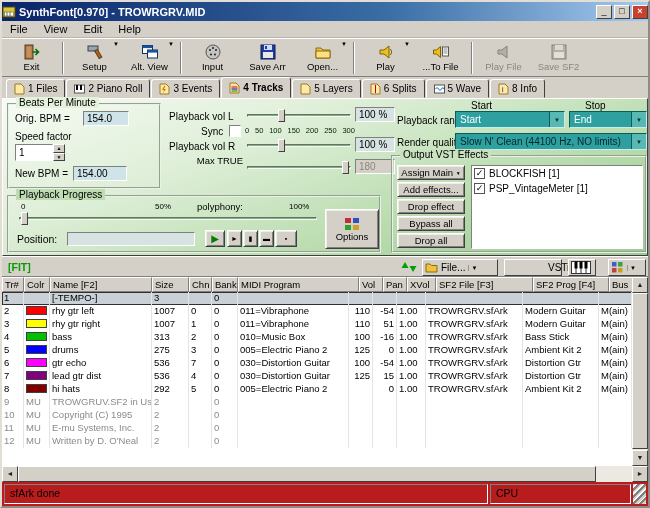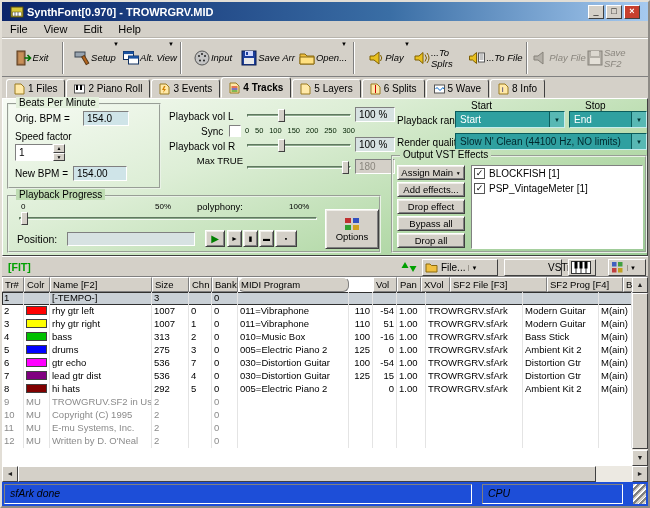--- a/index.html
+++ b/index.html
@@ -2,41 +2,41 @@
 <html><head>
 <meta charset="utf-8">
 <style>
   * { margin:0; padding:0; box-sizing:border-box; }
   html,body { background:#9a9a9a; }
   body { font-family:"Liberation Sans", sans-serif; }
   #window { position:relative; width:650px; height:508px; background:#d4d0c8;
             border:2px outset #e2ded6; overflow:hidden; }
 
   
-  .titlebar { height:19px; display:flex; align-items:center; padding:0 8px;
+  .titlebar { height:19px; display:flex; align-items:center; padding:0 0;
     background:linear-gradient(to right,#0a246a,#3a6ea5 60%,#a6caf0); }
   .title-icon { width:14px; height:14px; margin-right:3px; flex:0 0 auto; }
   .title-text { color:#fff; font-weight:bold; font-size:11px; flex:1;
     white-space:nowrap; overflow:hidden; }
   .wbtns { display:flex; gap:2px; }
   .wbtn { width:16px; height:14px; background:#d4d0c8; border:1px solid;
     border-color:#fff #404040 #404040 #fff; font-size:9px; line-height:11px;
     text-align:center; color:#000; }
   .wbtn.close { background:#c8402e; color:#fff; font-weight:bold; }
 
   
   .menubar { height:17px; display:flex; align-items:center; background:#d4d0c8;
     border-bottom:1px solid #b8b4ac; }
   .menu-item { padding:1px 8px; font-size:11px; }
 
   
   .toolbar { height:39px; display:flex; align-items:center; padding:1px 2px;
     border-top:1px solid #fff; border-bottom:1px solid #808080; background:#d4d0c8; }
-  .tbtn { position:relative; width:55px; height:36px; display:flex; flex-direction:row;
-    align-items:center; justify-content:center; font-size:9.5px; color:#000;font-style:italic; }
+  .tbtn { position:relative; width:55px; height:36px; display:flex; flex-direction:column;
+    align-items:center; justify-content:center; font-size:9.5px; color:#000; }
   .tbtn .ticon { height:18px; display:flex; align-items:center; }
   .tbtn.disabled { color:#8a867e; }
   .tbtn .dd { position:absolute; top:1px; right:3px; font-size:6px; color:#000; }
   .tsep { width:2px; height:32px; border-left:1px solid #808080; border-right:1px solid #fff; margin:0 3px; }
 
   
   .tabbar { height:21px; display:flex; align-items:flex-end; padding-left:4px; background:#d4d0c8; }
   .tab { height:19px; display:flex; align-items:center; gap:3px; padding:0 7px;
     font-size:10px; background:#d4d0c8; border:1px solid; border-color:#fff #404040 #d4d0c8 #fff;
     border-radius:3px 3px 0 0; margin-right:1px; white-space:nowrap; }
@@ -120,21 +120,21 @@
 
   
   .vscroll { position:absolute; top:0; right:0; width:16px; height:189px; background:#ece9e2; }
   .hscroll { position:relative; height:16px; background:#ece9e2; }
   .sbbtn { position:absolute; width:16px; height:16px; background:#d4d0c8; border:1px solid;
     border-color:#fff #404040 #404040 #fff; font-size:7px; line-height:14px; text-align:center; color:#222; }
   .sbthumb { position:absolute; background:#d4d0c8; border:1px solid;
     border-color:#fff #404040 #404040 #fff; }
 
   
-  .statusbar { height:24px; display:flex; gap:10px; align-items:stretch; padding:2px; background:#1d4ed8;font-style:italic; }
+  .statusbar { height:24px; display:flex; gap:2px; align-items:stretch; padding:2px; background:#b91c1c; }
   .spanel { border:1px solid; border-color:#808080 #fff #fff #808080;
     font-size:10.5px; padding:2px 5px; white-space:nowrap; overflow:hidden; }
   .sp-left { flex:1; }
   .sp-cpu { width:141px; }
   .grip { width:13px; background:
     repeating-linear-gradient(135deg, #d4d0c8 0 2px, #fff 2px 3px, #808080 3px 5px); }
 </style>
 </head>
 <body>
 
@@ -238,29 +238,20 @@
         <svg width="18" height="18" viewBox="0 0 18 18">
             <path d="M3 7 h4 l5 -4 v12 l-5 -4 H3 z" fill="#e8c020" stroke="#806000"></path>
             <path d="M13.5 6 q2.5 3 0 6" stroke="#806000" fill="none"></path>
           </svg>
       </span>
       <span>Play</span>
     </div>
     <div class="tbtn">
       <span class="ticon">
         <svg width="18" height="18" viewBox="0 0 18 18">
-            <path d="M2 7 h4 l4 -3.5 v11 l-4 -3.5 H2 z" fill="#e8c020" stroke="#806000"></path>
-            <path d="M12 5.5 q3 3.5 0 7 M14 4 q4 5 0 10" stroke="#806000" fill="none"></path>
-          </svg>
-      </span>
-      <span>...To Splrs</span>
-    </div>
-    <div class="tbtn">
-      <span class="ticon">
-        <svg width="18" height="18" viewBox="0 0 18 18">
             <path d="M1.5 7 h3 l4 -3.5 v11 l-4 -3.5 h-3 z" fill="#e8c020" stroke="#806000"></path>
             <rect x="10.5" y="4" width="6" height="9" fill="#fff" stroke="#555"></rect>
             <line x1="11.5" y1="6" x2="15.5" y2="6" stroke="#888"></line>
             <line x1="11.5" y1="8" x2="15.5" y2="8" stroke="#888"></line>
             <line x1="11.5" y1="10" x2="15.5" y2="10" stroke="#888"></line>
           </svg>
       </span>
       <span>...To File</span>
     </div>
     <div class="tsep"></div>
@@ -508,22 +499,22 @@
   </div>
 
   <div class="gridwrap">
     <div class="ghead">
         <div class="hcell" style="width: 22px;">Tr#</div>
         <div class="hcell" style="width: 26px;">Colr</div>
         <div class="hcell" style="width: 102px;">Name [F2]</div>
         <div class="hcell" style="width: 37px;">Size</div>
         <div class="hcell" style="width: 23px;">Chn</div>
         <div class="hcell" style="width: 26px;">Bank</div>
-        <div class="hcell" style="width: 111px; border-radius: 6px;">MIDI Program</div>
-        <div class="hcell" style="width: 24px; margin-left: 24px;">Vol</div>
+        <div class="hcell" style="width: 121px;">MIDI Program</div>
+        <div class="hcell" style="width: 24px;">Vol</div>
         <div class="hcell" style="width: 24px;">Pan</div>
         <div class="hcell" style="width: 29px;">XVol</div>
         <div class="hcell" style="width: 97px;">SF2 File [F3]</div>
         <div class="hcell" style="width: 76px;">SF2 Prog [F4]</div>
         <div class="hcell" style="width: 33px;">Bus</div>
       </div>
     <div>
         <div class="grow sel">
           <div class="gcell c-tr" style="width: 22px;">1</div>
           <div class="gcell c-color" style="width: 26px;"></div>

